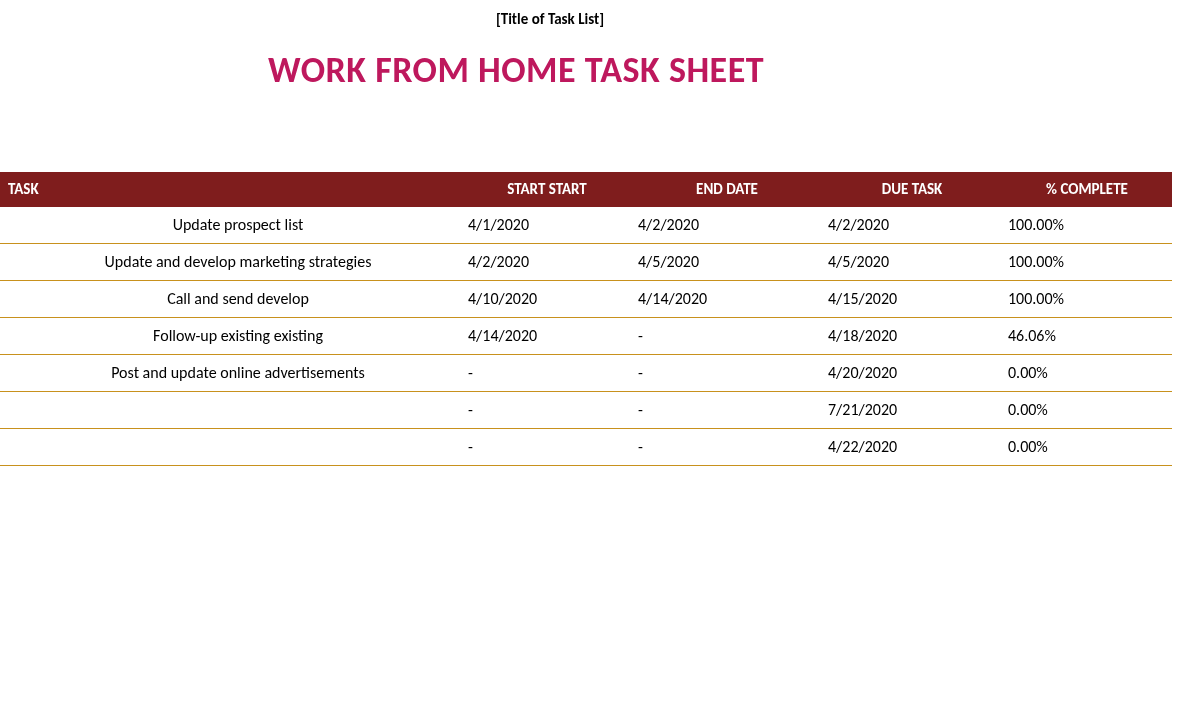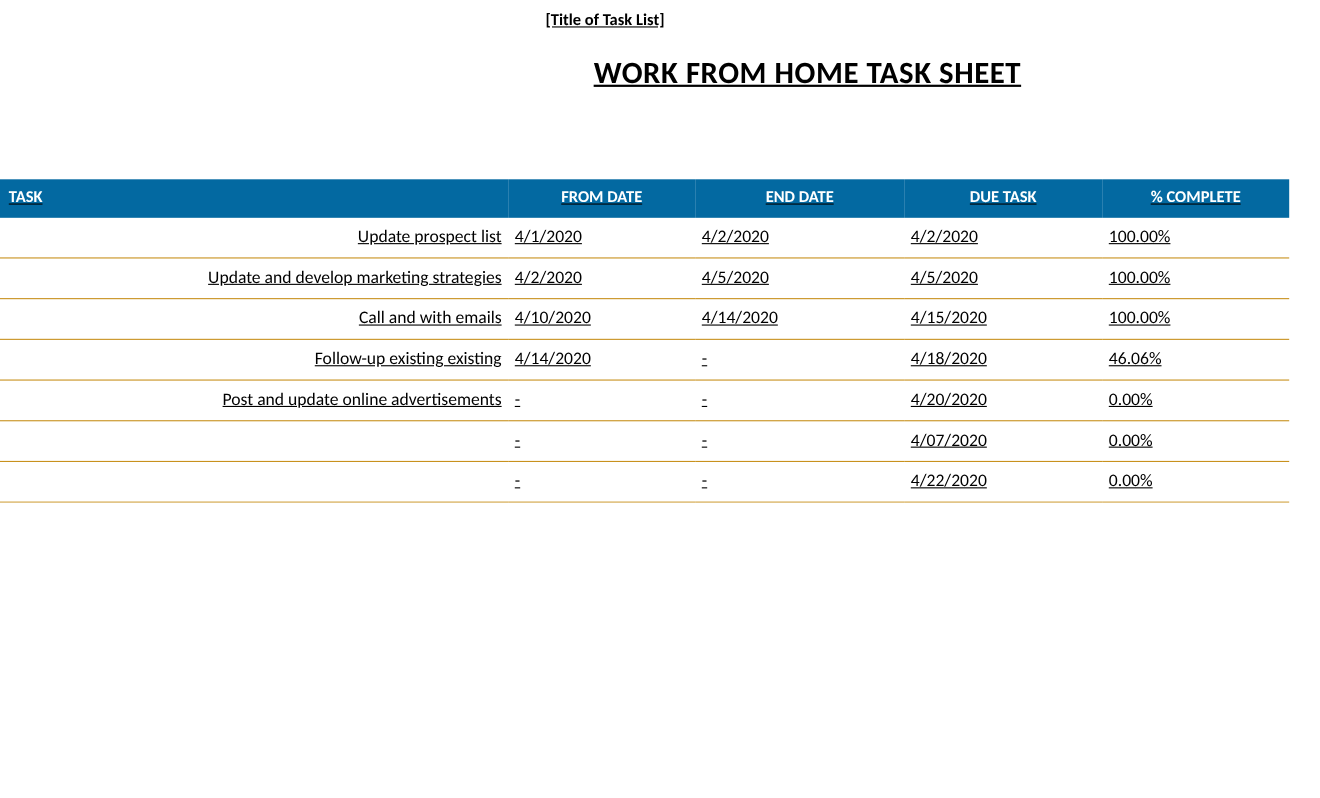--- a/index.html
+++ b/index.html
@@ -6,78 +6,76 @@
   body {
     margin: 0;
     padding: 0;
     font-family: Calibri, "Segoe UI", Arial, sans-serif;
     color: #000;
     background: #fff;
     width: 1200px;
   }
   .page {
     padding: 4px 0 0 0;
-    text-decoration: underline;
   }
   .title-placeholder {
     text-align: center;
     font-weight: 700;
     font-size: 15px;
     color: #000;
     margin-left: -100px;
     margin-top: 6px;
   }
   .main-title {
-    font-size: 28px;
+    font-size: 36px;
     font-weight: 700;
-    color: #000000;
+    color: #be185d;
     letter-spacing: 0.5px;
     margin: 20px 0 0 0;
     padding-left: 268px;
-    text-align: center;
   }
   .meta {
     margin-top: 84px;
     padding-left: 6px;
     font-size: 16px;
     color: #000;
   }
   .meta div {
     line-height: 30px;
   }
   table.task-table {
     width: 1172px;
     border-collapse: collapse;
     margin-top: 80px;
     margin-left: 0;
     table-layout: fixed;
   }
   table.task-table thead th {
-    background: #0369a1;
+    background: #7f1d1d;
     color: #fff;
     font-weight: 700;
     font-size: 15px;
     padding: 8px 6px 9px 6px;
     text-align: center;
     border: none;
   }
   table.task-table thead th.col-task {
     text-align: left;
     padding-left: 8px;
   }
   table.task-table tbody td {
     border-bottom: 1px solid #c8911d;
     padding: 8px 6px 9px 6px;
     font-size: 16px;
     text-align: left;
     color: #000;
     height: 36px;
   }
   table.task-table tbody td.col-task {
-    text-align: right;
+    text-align: center;
     padding-left: 20px;
   }
   col.c-task   { width: 462px; }
   col.c-start  { width: 170px; }
   col.c-end    { width: 190px; }
   col.c-due    { width: 180px; }
   col.c-pct    { width: 170px; }
 </style>
 </head>
 <body>
@@ -93,21 +91,21 @@
     <colgroup>
       <col class="c-task">
         <col class="c-start">
         <col class="c-end">
         <col class="c-due">
         <col class="c-pct">
     </colgroup>
     <thead>
       <tr>
         <th class="col-task">TASK</th>
-        <th>FROM DATE</th>
+        <th>START START</th>
         <th>END DATE</th>
         <th>DUE TASK</th>
         <th>% COMPLETE</th>
       </tr>
     </thead>
     <tbody>
       <tr>
         <td class="col-task">Update prospect list</td>
         <td>4/1/2020</td>
         <td>4/2/2020</td>
@@ -115,21 +113,21 @@
         <td>100.00%</td>
       </tr>
       <tr>
         <td class="col-task">Update and develop marketing strategies</td>
         <td>4/2/2020</td>
         <td>4/5/2020</td>
         <td>4/5/2020</td>
         <td>100.00%</td>
       </tr>
       <tr>
-        <td class="col-task">Call and with emails</td>
+        <td class="col-task">Call and send develop</td>
         <td>4/10/2020</td>
         <td>4/14/2020</td>
         <td>4/15/2020</td>
         <td>100.00%</td>
       </tr>
       <tr>
         <td class="col-task">Follow-up existing existing</td>
         <td>4/14/2020</td>
         <td>-</td>
         <td>4/18/2020</td>
@@ -139,21 +137,21 @@
         <td class="col-task">Post and update online advertisements</td>
         <td>-</td>
         <td>-</td>
         <td>4/20/2020</td>
         <td>0.00%</td>
       </tr>
       <tr>
         <td class="col-task"></td>
         <td>-</td>
         <td>-</td>
-        <td>4/07/2020</td>
+        <td>7/21/2020</td>
         <td>0.00%</td>
       </tr>
       <tr>
         <td class="col-task"></td>
         <td>-</td>
         <td>-</td>
         <td>4/22/2020</td>
         <td>0.00%</td>
       </tr>
     </tbody>

